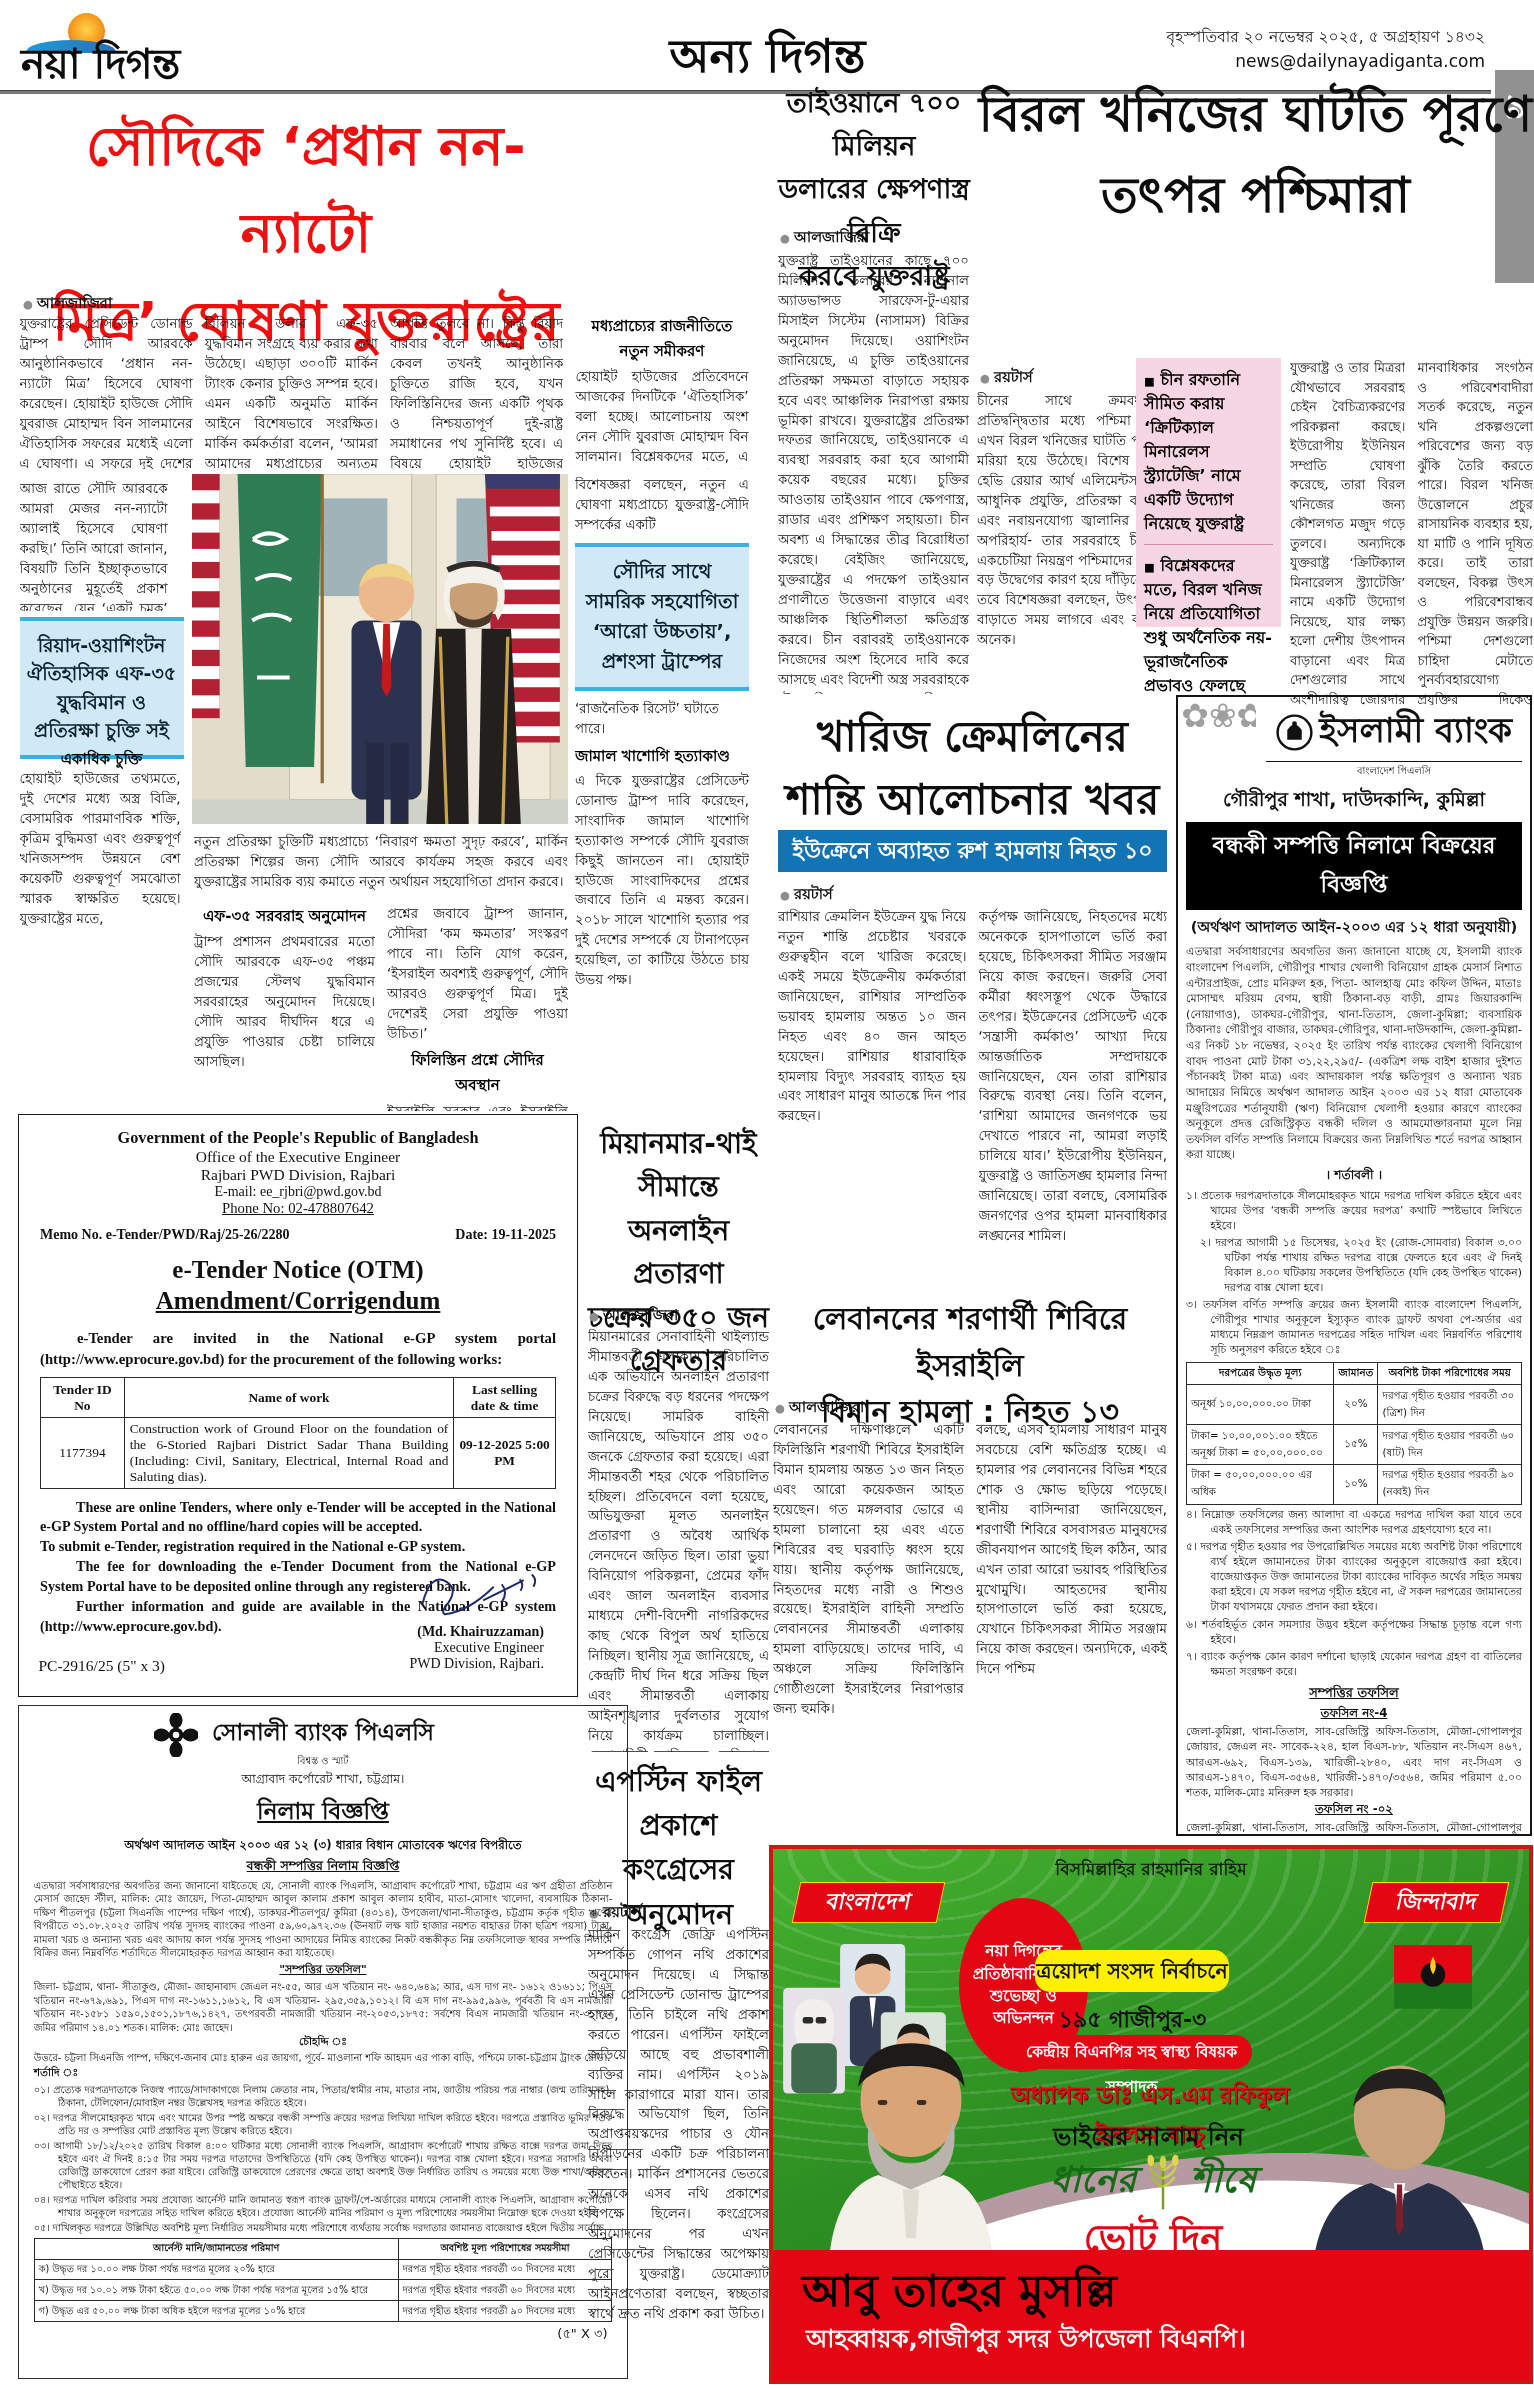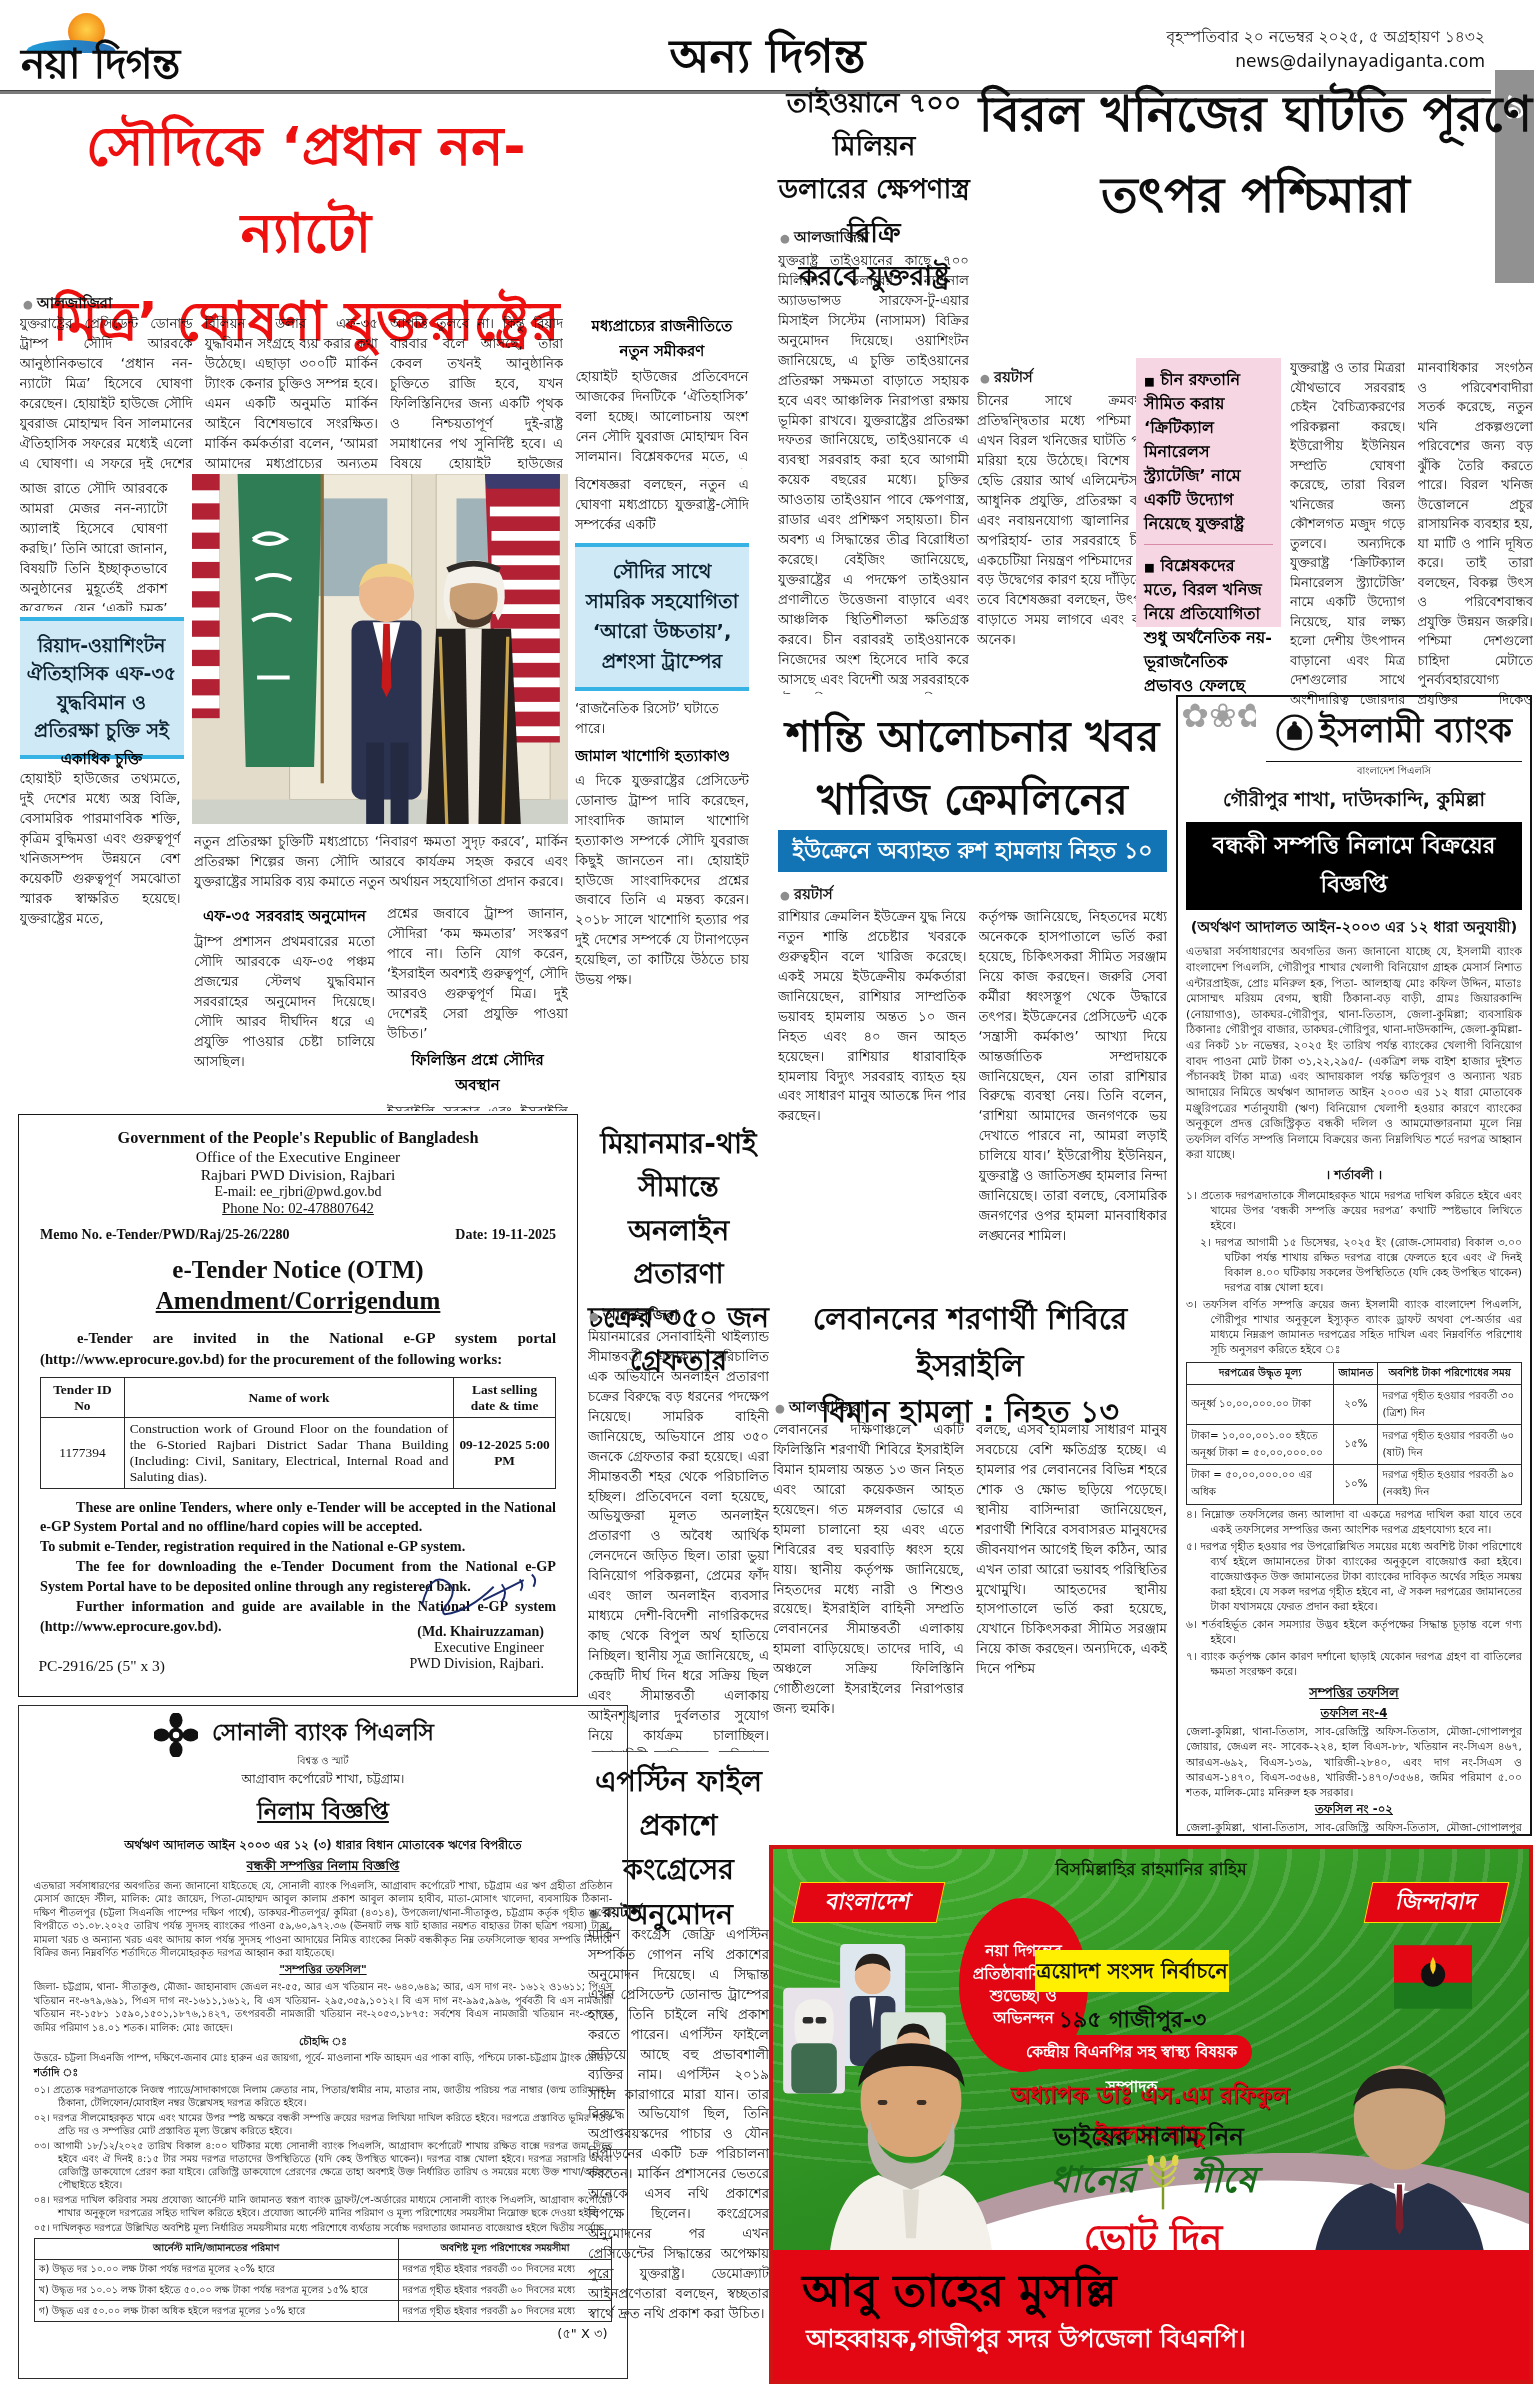--- a/index.html
+++ b/index.html
@@ -186,22 +186,22 @@
     <div class="bold" style="font-size:16px;line-height:1.5;">
       <span style="font-size:11.4px;">■</span> <span>বিশ্লেষকদের মতে, বিরল খনিজ নিয়ে প্রতিযোগিতা শুধু অর্থনৈতিক নয়- ভূরাজনৈতিক প্রভাবও ফেলছে</span>
     </div>
   </div>
   <div class="abs cols ovh" style="left:1290px;top:358px;width:243px;height:347px;">
     <div class="body-txt just ovh" style="font-size:13px;">যুক্তরাষ্ট্র ও তার মিত্ররা যৌথভাবে সরবরাহ চেইন বৈচিত্র্যকরণের পরিকল্পনা করছে। ইউরোপীয় ইউনিয়ন সম্প্রতি ঘোষণা করেছে, তারা বিরল খনিজের জন্য কৌশলগত মজুদ গড়ে তুলবে। অন্যদিকে যুক্তরাষ্ট্র ‘ক্রিটিক্যাল মিনারেলস স্ট্র্যাটেজি’ নামে একটি উদ্যোগ নিয়েছে, যার লক্ষ্য হলো দেশীয় উৎপাদন বাড়ানো এবং মিত্র দেশগুলোর সাথে অংশীদারিত্ব জোরদার করা।</div>
     <div class="body-txt just ovh" style="font-size:13px;">মানবাধিকার সংগঠন ও পরিবেশবাদীরা সতর্ক করেছে, নতুন খনি প্রকল্পগুলো পরিবেশের জন্য বড় ঝুঁকি তৈরি করতে পারে। বিরল খনিজ উত্তোলনে প্রচুর রাসায়নিক ব্যবহার হয়, যা মাটি ও পানি দূষিত করে। তাই তারা বলছেন, বিকল্প উৎস ও পরিবেশবান্ধব প্রযুক্তি উন্নয়ন জরুরি। পশ্চিমা দেশগুলো চাহিদা মেটাতে পুনর্ব্যবহারযোগ্য প্রযুক্তির দিকেও ঝুঁকছে।</div>
   </div>
 
   <div class="abs hl-blk" style="left:778px;top:705px;width:389px;font-size:42px;line-height:1.5;">
+    <div>খারিজ ক্রেমলিনের</div>
     <div>শান্তি আলোচনার খবর</div>
-    <div>খারিজ ক্রেমলিনের</div>
   </div>
   <div class="abs ctr bold" style="left:778px;top:830px;width:389px;height:42px;line-height:42px;background:#1273b5;color:#fff;font-size:22px;">ইউক্রেনে অব্যাহত রুশ হামলায় নিহত ১০ আহত ৪০</div>
   <div class="abs byline" style="left:780px;top:882px;">
     <span class="dot">●</span><span>রয়টার্স</span>
   </div>
   <div class="abs cols ovh" style="left:778px;top:907px;width:389px;height:379px;">
     <div class="body-txt just ovh">রাশিয়ার ক্রেমলিন ইউক্রেন যুদ্ধ নিয়ে নতুন শান্তি প্রচেষ্টার খবরকে গুরুত্বহীন বলে খারিজ করেছে। একই সময়ে ইউক্রেনীয় কর্মকর্তারা জানিয়েছেন, রাশিয়ার সাম্প্রতিক ভয়াবহ হামলায় অন্তত ১০ জন নিহত এবং ৪০ জন আহত হয়েছেন। রাশিয়ার ধারাবাহিক হামলায় বিদ্যুৎ সরবরাহ ব্যাহত হয় এবং সাধারণ মানুষ আতঙ্কে দিন পার করছেন।</div>
     <div class="body-txt just ovh">কর্তৃপক্ষ জানিয়েছে, নিহতদের মধ্যে অনেককে হাসপাতালে ভর্তি করা হয়েছে, চিকিৎসকরা সীমিত সরঞ্জাম নিয়ে কাজ করছেন। জরুরি সেবা কর্মীরা ধ্বংসস্তূপ থেকে উদ্ধারে তৎপর। ইউক্রেনের প্রেসিডেন্ট একে ‘সন্ত্রাসী কর্মকাণ্ড’ আখ্যা দিয়ে আন্তর্জাতিক সম্প্রদায়কে জানিয়েছেন, যেন তারা রাশিয়ার বিরুদ্ধে ব্যবস্থা নেয়। তিনি বলেন, ‘রাশিয়া আমাদের জনগণকে ভয় দেখাতে পারবে না, আমরা লড়াই চালিয়ে যাব।’ ইউরোপীয় ইউনিয়ন, যুক্তরাষ্ট্র ও জাতিসঙ্ঘ হামলার নিন্দা জানিয়েছে। তারা বলছে, বেসামরিক জনগণের ওপর হামলা মানবাধি­কার লঙ্ঘনের শামিল।</div>
   </div>
 
@@ -423,21 +423,21 @@
       <circle cx="160" cy="130" r="21" fill="#e7b892"></circle>
       <path d="M140 124 q3 -20 20 -20 q18 0 20 20 q-9 -9 -20 -9 q-12 0 -20 9" fill="#1e1a17"></path>
       <rect x="132" y="155" width="58" height="75" rx="10" fill="#2e3547"></rect>
       <polygon points="156,157 166,157 161,196" fill="#8c2f3b"></polygon>
     </svg>
 
     <div style="position:absolute;left:186px;top:49px;width:129px;height:174px;border-radius:50%;background:#e30613;display:flex;align-items:center;justify-content:center;padding:9.8px;box-sizing:border-box;">
       <div class="ctr bold" style="color:#fff;font-size:15.5px;line-height:1.45;">নয়া দিগন্তের প্রতিষ্ঠাবার্ষিকীতে শুভেচ্ছা ও অভিনন্দন</div>
     </div>
 
-    <div class="ctr bold" style="position:absolute;left:262px;top:101px;width:194px;height:42px;background:#ffef00;border-radius:0;line-height:42px;">
+    <div class="ctr bold" style="position:absolute;left:262px;top:101px;width:194px;height:42px;background:#ffef00;border-radius:15px;line-height:42px;">
       <span style="font-size:20.4px;color:#111;">ত্রয়োদশ সংসদ নির্বাচনে</span>
     </div>
     <div class="ctr bold" style="position:absolute;left:257px;top:153px;width:205px;font-size:22px;color:#0d0d0d;">১৯৫  গাজীপুর-৩ আসনে</div>
     <div class="ctr bold" style="position:absolute;left:238px;top:186px;width:241px;height:34px;background:#e30613;border-radius:17px;line-height:34px;">
       <span style="color:#fff;font-size:15.5px;">কেন্দ্রীয় বিএনপির সহ স্বাস্থ্য বিষয়ক সম্পাদক</span>
     </div>
     <div class="ctr bold" style="position:absolute;left:202px;top:228px;width:350px;font-size:23px;color:#e30613;text-shadow:0.8px 0.8px 0 #5a0000;">অধ্যাপক ডাঃ এস.এম রফিকুল ইসলাম বাচ্চু</div>
     <div class="ctr bold" style="position:absolute;left:241px;top:269px;width:269px;font-size:24.4px;color:#0d0d0d;">ভাইয়ের সালাম নিন</div>
 
     <div style="position:absolute;left:262px;top:303px;width:236px;text-align:center;">

